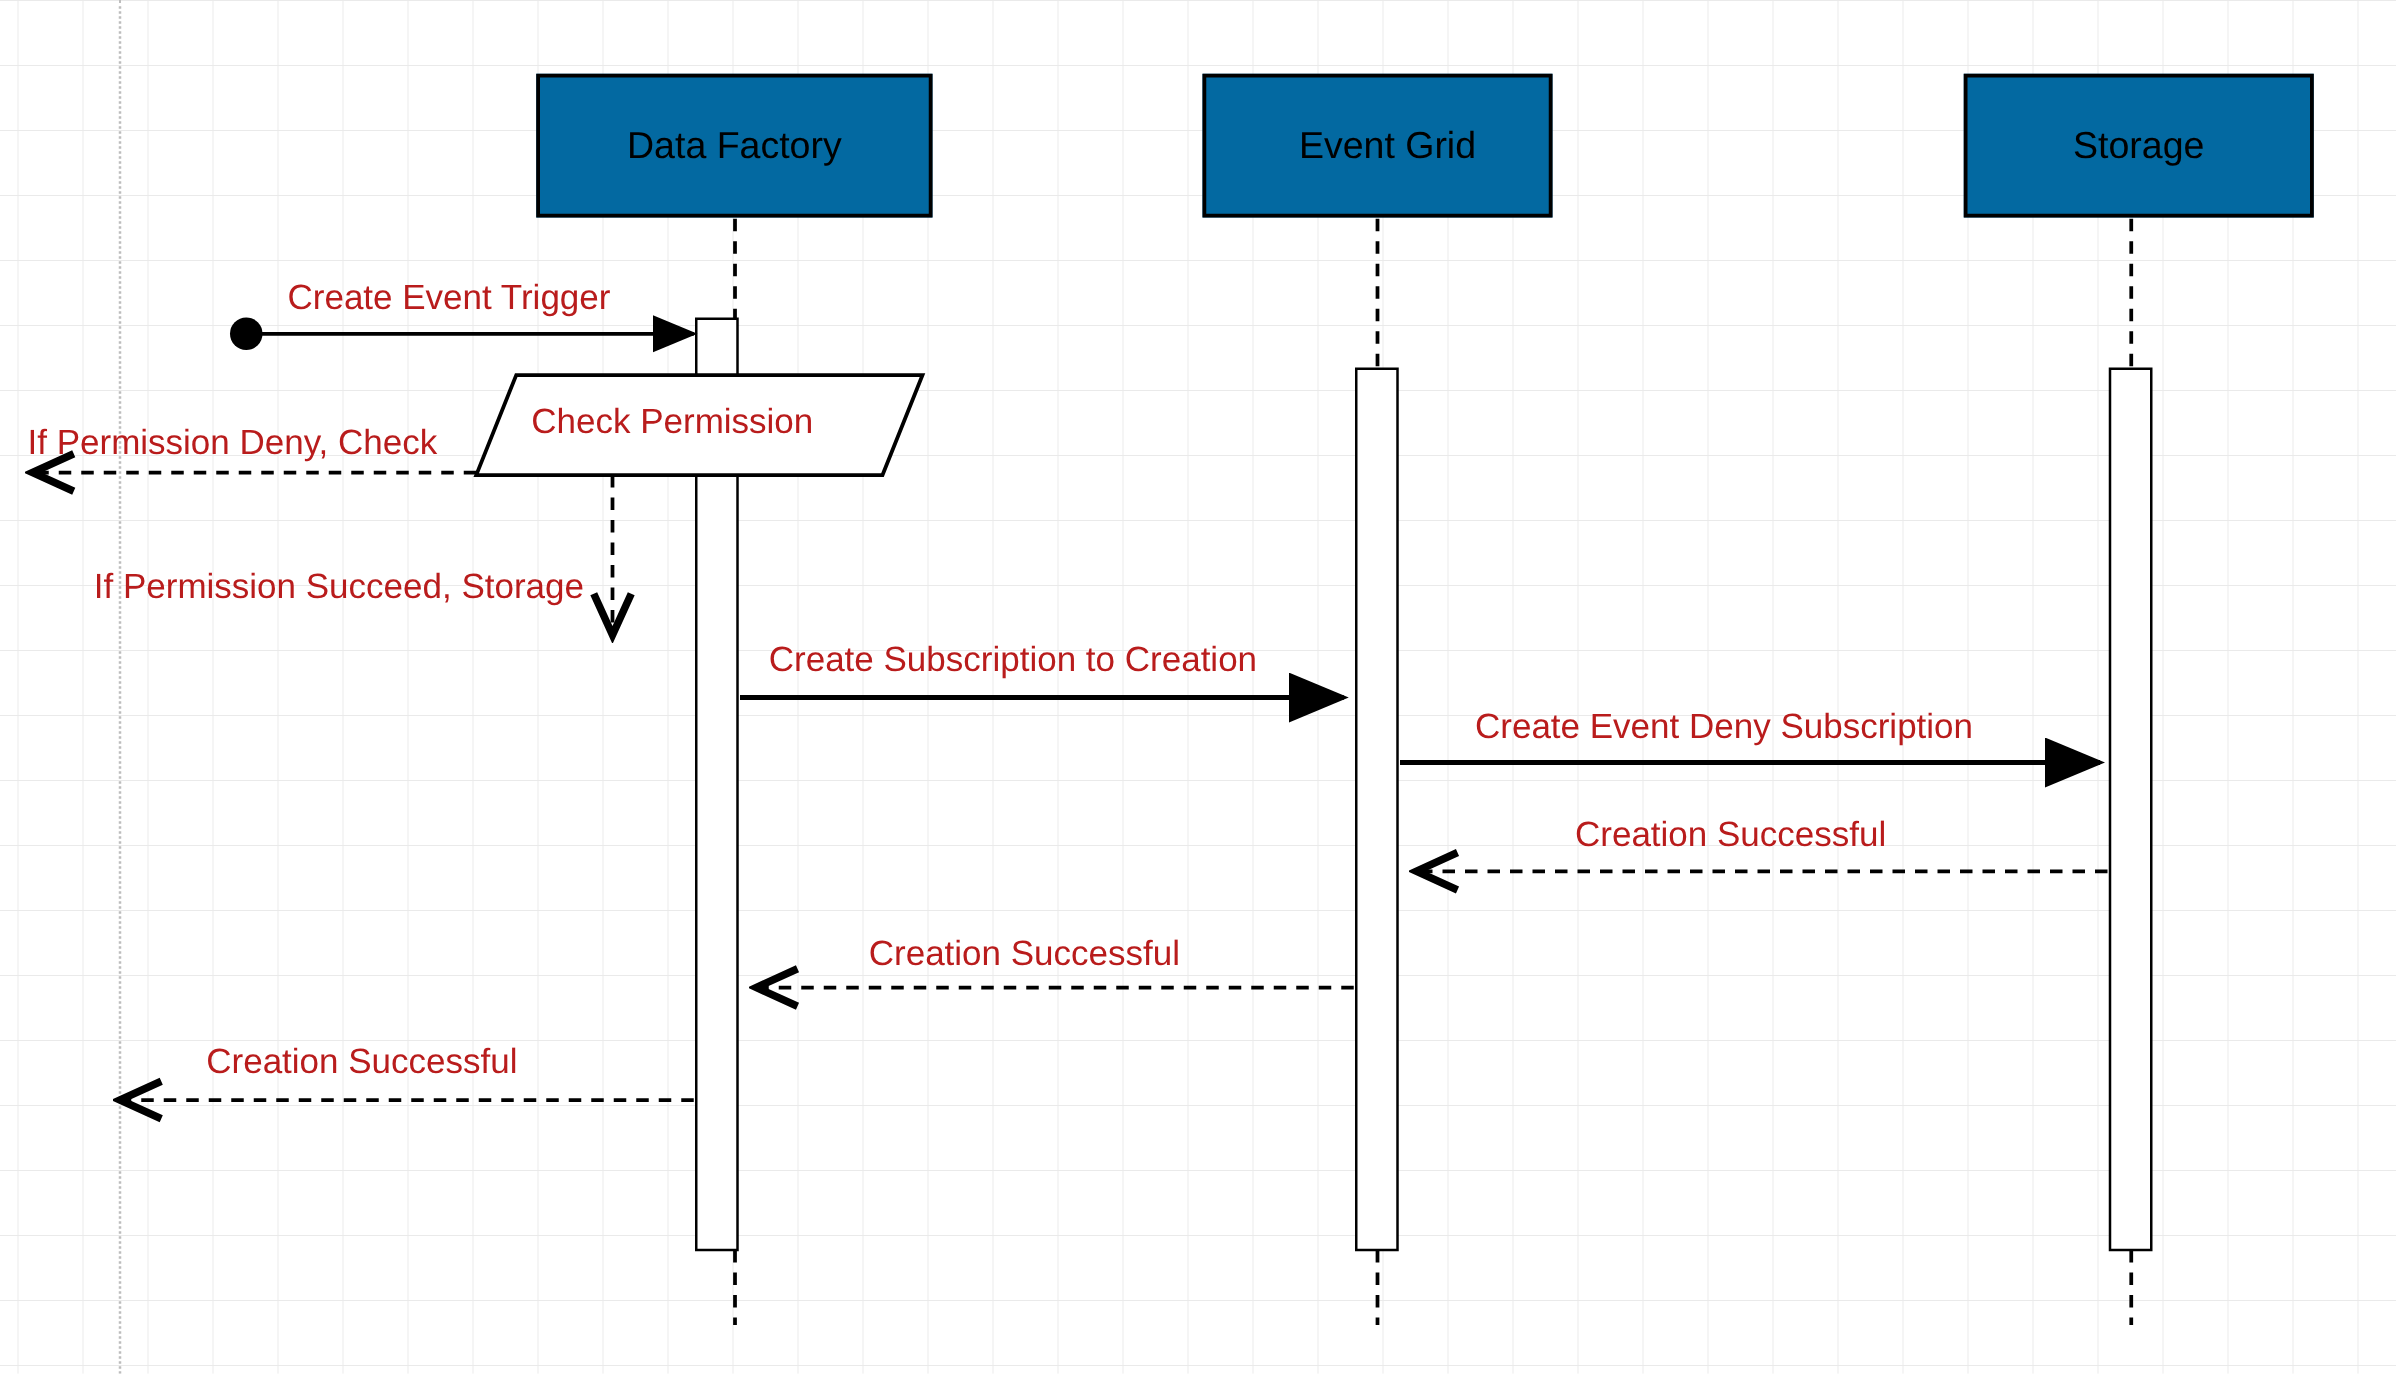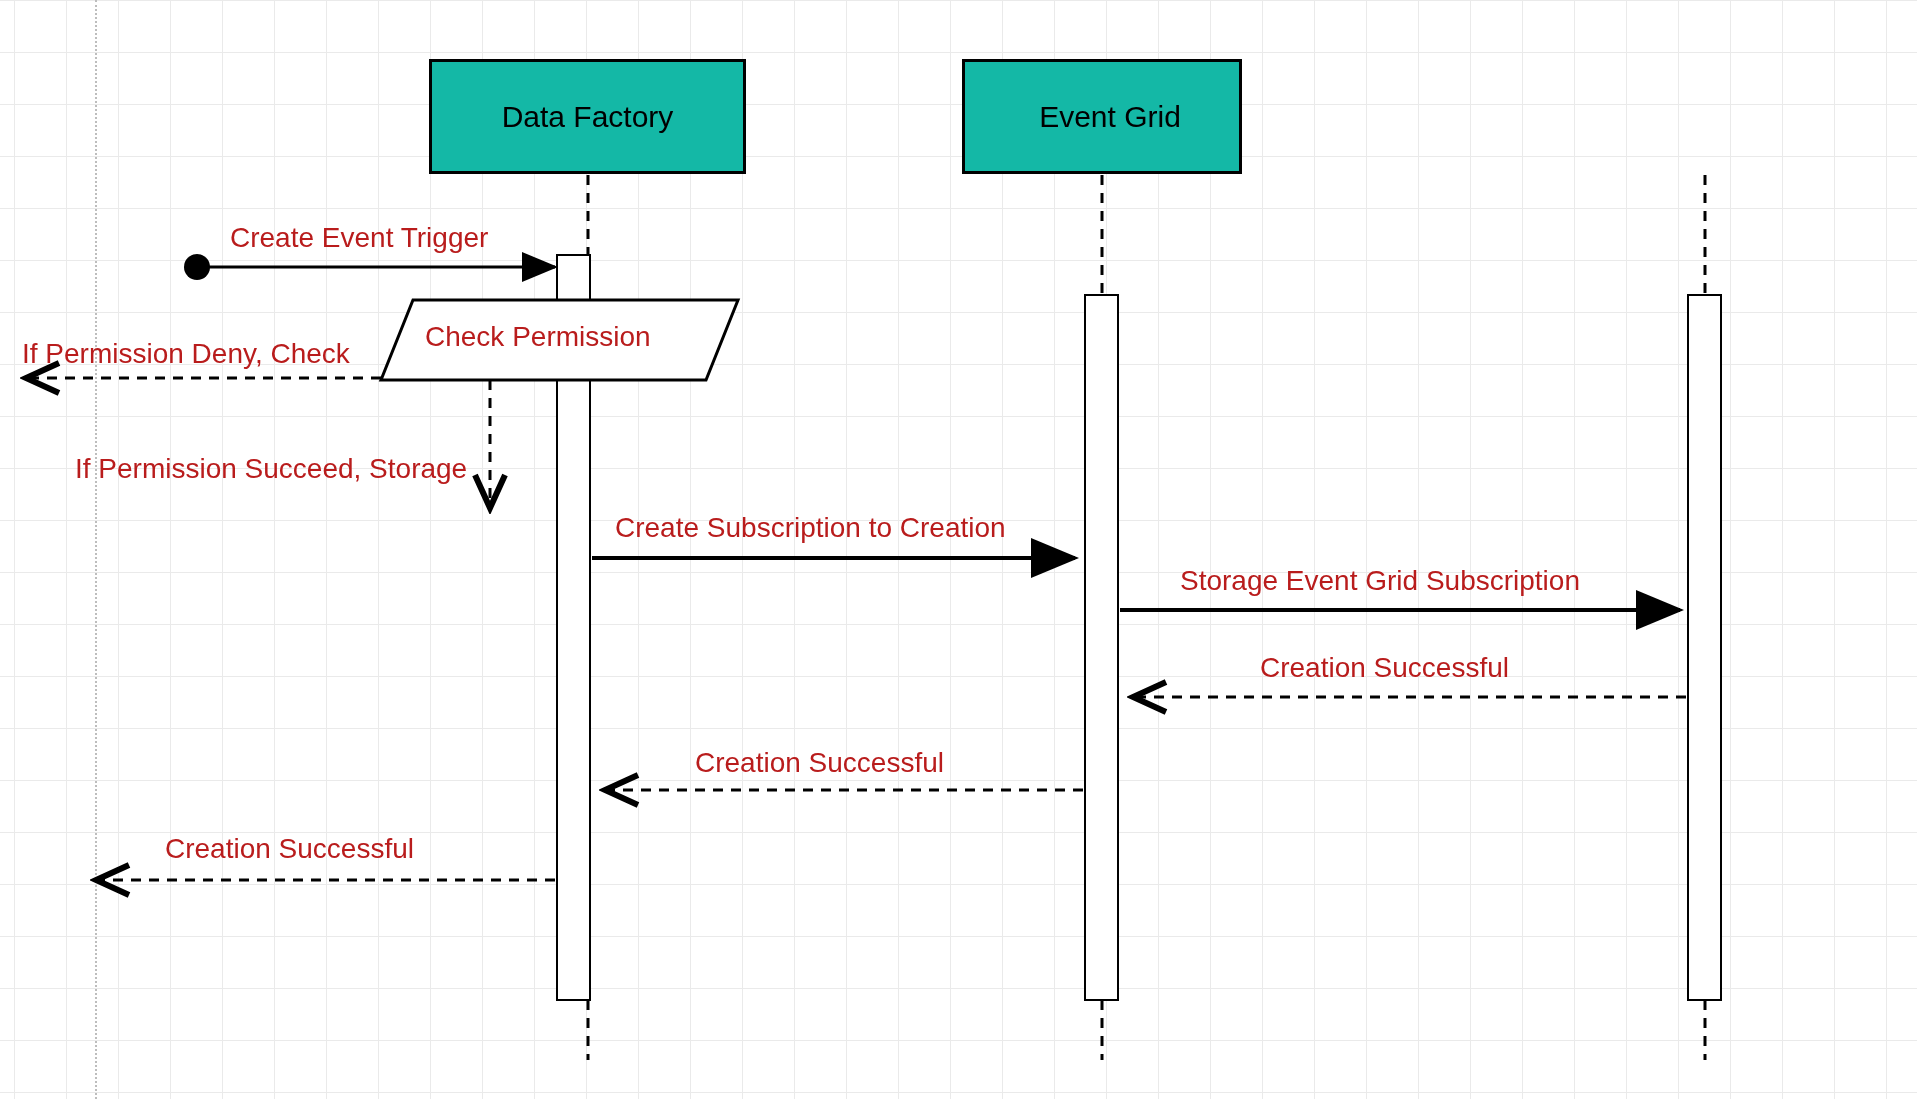--- a/index.html
+++ b/index.html
@@ -27,21 +27,21 @@
       left: 95px;
       border-left: 2px dotted #bdbdbd;
     }
     .canvas {
       position: absolute;
       inset: 0;
     }
     .participant-box {
       position: absolute;
       border: 3px solid #000;
-      background: #14b8a6;
+      background: #0369a1;
       display: flex;
       align-items: center;
       justify-content: center;
       font-size: 30px;
       height: 115px;
     }
     .txt {
       position: absolute;
       font-size: 28px;
       color: #b91c1c;
@@ -99,32 +99,35 @@
     <line x1="555" y1="880" x2="96" y2="880" stroke="#000" stroke-width="3" stroke-dasharray="10,8" marker-end="url(#arrow-open)"></line>
   </svg>
 
   
   <div class="participant-box" style="left:429px; top:59px; width:317px;">
     <span>Data Factory</span>
   </div>
   <div class="participant-box" style="left:962px; top:59px; width:280px;padding-left:16px;">
     <span>Event Grid</span>
   </div>
+  <div class="participant-box" style="left:1571px; top:59px; width:280px;">
+    <span>Storage</span>
+  </div>
 
   
   <span class="txt" style="left:230px; top:222px;">Create Event Trigger</span>
 
   <span class="txt" style="left:425px; top:321px; font-size:28px;">Check Permission</span>
 
   <span class="txt" style="left:22px; top:338px;">If Permission Deny, Check</span>
 
   <span class="txt" style="left:75px; top:453px;">If Permission Succeed, Storage</span>
 
   <span class="txt" style="left:615px; top:512px;">Create Subscription to Creation</span>
 
-  <span class="txt" style="left:1180px; top:565px;">Storage Event Grid Subscription</span>
+  <span class="txt" style="left:1180px; top:565px;">Create Event Deny Subscription</span>
 
   <span class="txt" style="left:1260px; top:652px;">Creation Successful</span>
 
   <span class="txt" style="left:695px; top:747px;">Creation Successful</span>
 
   <span class="txt" style="left:165px; top:833px;">Creation Successful</span>
 </div>
 
 </body></html>

